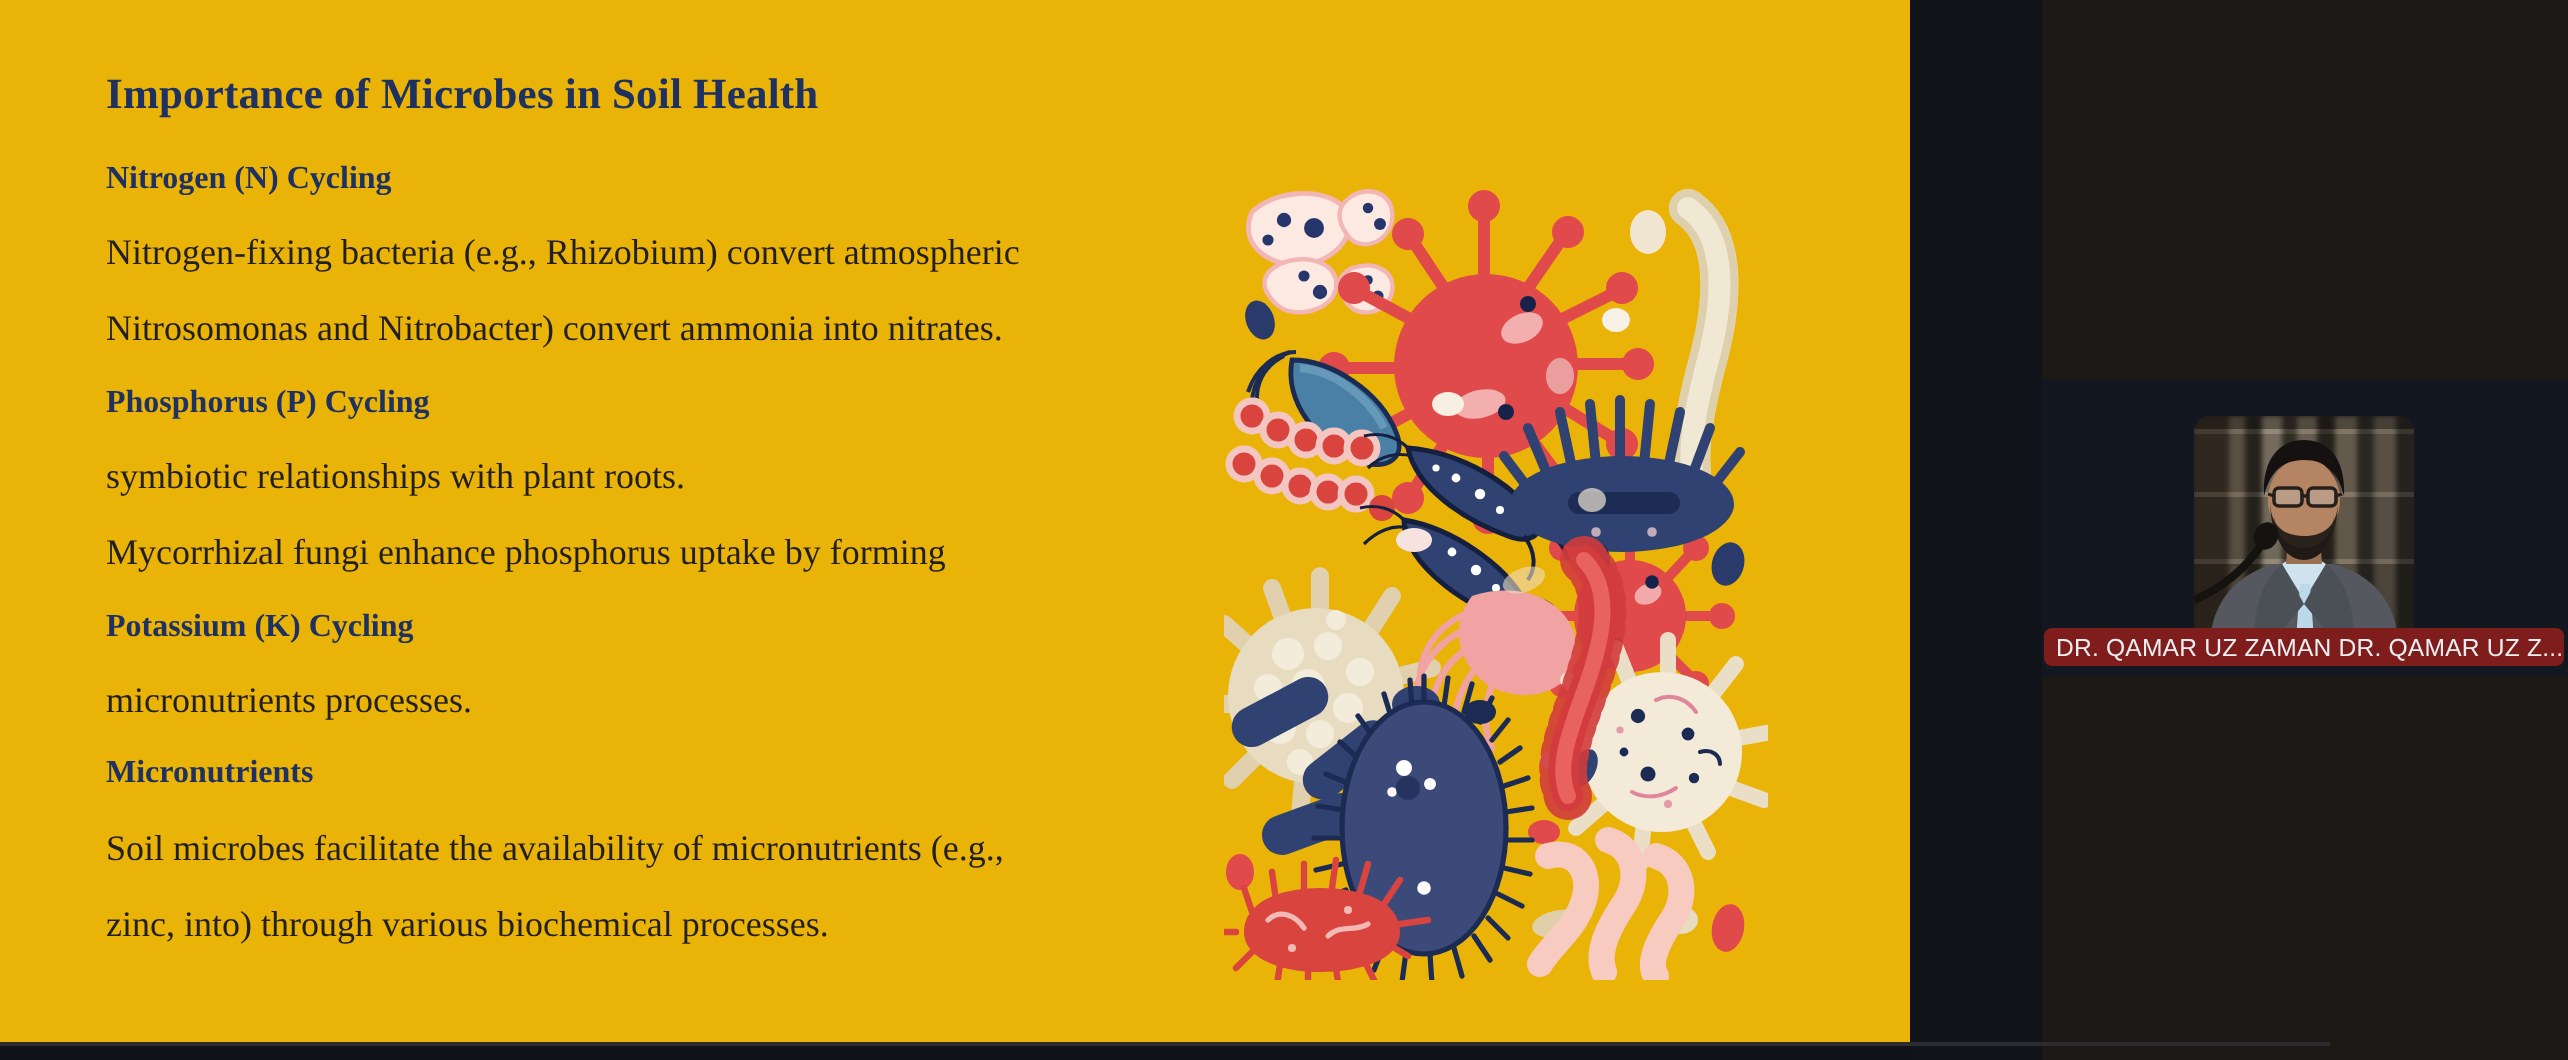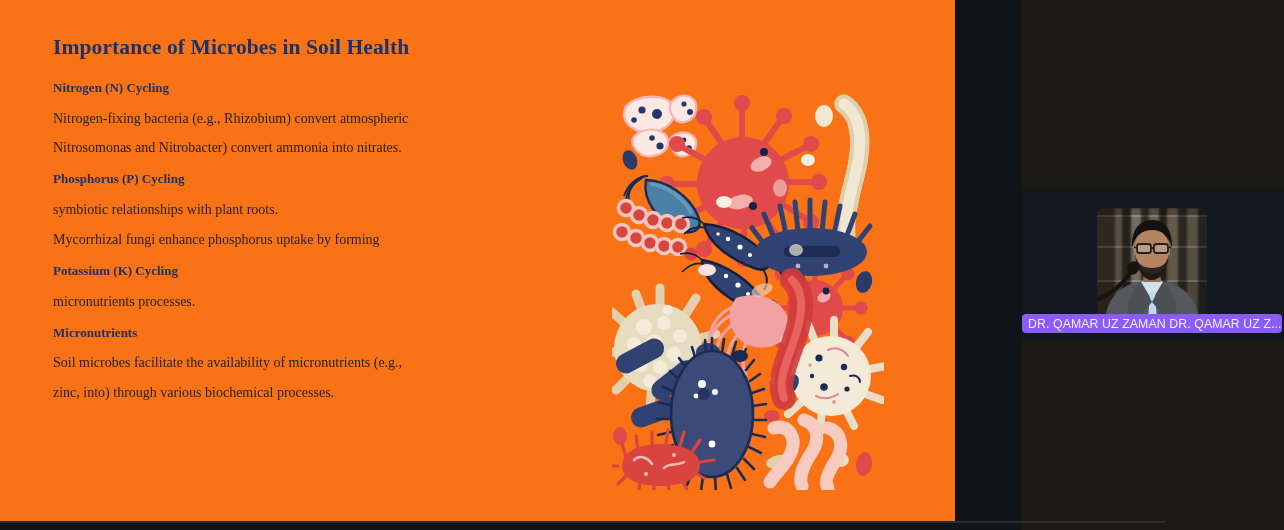--- a/index.html
+++ b/index.html
@@ -9,41 +9,41 @@
   .screen { position:relative; width:1284px; height:530px; }
 
   
   .zone-dark-left  { position:absolute; left:955px;  top:0; width:66px;  height:530px; background:#10141a; }
   .zone-dark-warm  { position:absolute; left:1021px; top:0; width:263px; height:530px; background:#1b1816; }
   .zone-tile-panel { position:absolute; left:1021px; top:190px; width:263px; height:148px; background:#131720; }
 
   
   .slide {
     position:absolute; left:0; top:0; width:955px; height:521px;
-    background:#f97316;
+    background:#eab308;
   }
   .slide-bottom-rule {
     position:absolute; left:0; top:521px; width:1165px; height:2px;
     background:#2c2c30;
   }
 
   
   .text-col { position:absolute; left:53px; top:36px; width:467px; }
 
   .slide-title {
     font-size:21.5px; font-weight:bold; color:#1f3160;
     letter-spacing:.1px; line-height:1.1;
     margin-bottom:21px;
   }
   .sec-head {
-    font-size:13px; font-weight:bold; color:#1f3160;
+    font-size:16px; font-weight:bold; color:#1f3160;
     line-height:1.15; margin-bottom:8px;
   }
   .sec-body {
-    font-size:14px; color:#221f1f; text-align:justify;
+    font-size:18px; color:#221f1f; text-align:justify;
     line-height:2.13; margin-bottom:9px;
     -webkit-hyphens:none; hyphens:none;
   }
   .sec-body .jline { display:block; }
   .sec-block { margin-bottom:7px; }
   .sec-block:last-child { margin-bottom:0; }
 
   
   .jfull { display:flex; justify-content:space-between; }
   .jfull > span { white-space:pre; }
@@ -66,21 +66,21 @@
   }
   .vid-shelf {
     position:absolute; left:0; top:0; width:100%; height:100%;
     background:
       linear-gradient(180deg, rgba(0,0,0,.35) 0 6%, rgba(255,255,255,.05) 6% 8%, rgba(0,0,0,.18) 8% 34%, rgba(255,255,255,.07) 34% 36%, rgba(0,0,0,.2) 36% 64%, rgba(255,255,255,.05) 64% 66%, rgba(0,0,0,.3) 66% 100%);
   }
   .vid-person { position:absolute; left:0; top:0; width:110px; height:112px; }
 
   .name-bar {
     position:absolute; left:1022px; top:314px; width:260px; height:19px;
-    background:#8b5cf6; border-radius:4px;
+    background:#7f1d1d; border-radius:4px;
     display:flex; align-items:center;
     overflow:hidden;
   }
   .name-bar span {
     font-family:"Liberation Sans", sans-serif;
     font-size:12.3px; color:#eceff1; white-space:nowrap;
     padding-left:6px; letter-spacing:.1px;
   }
 </style>
 </head>

